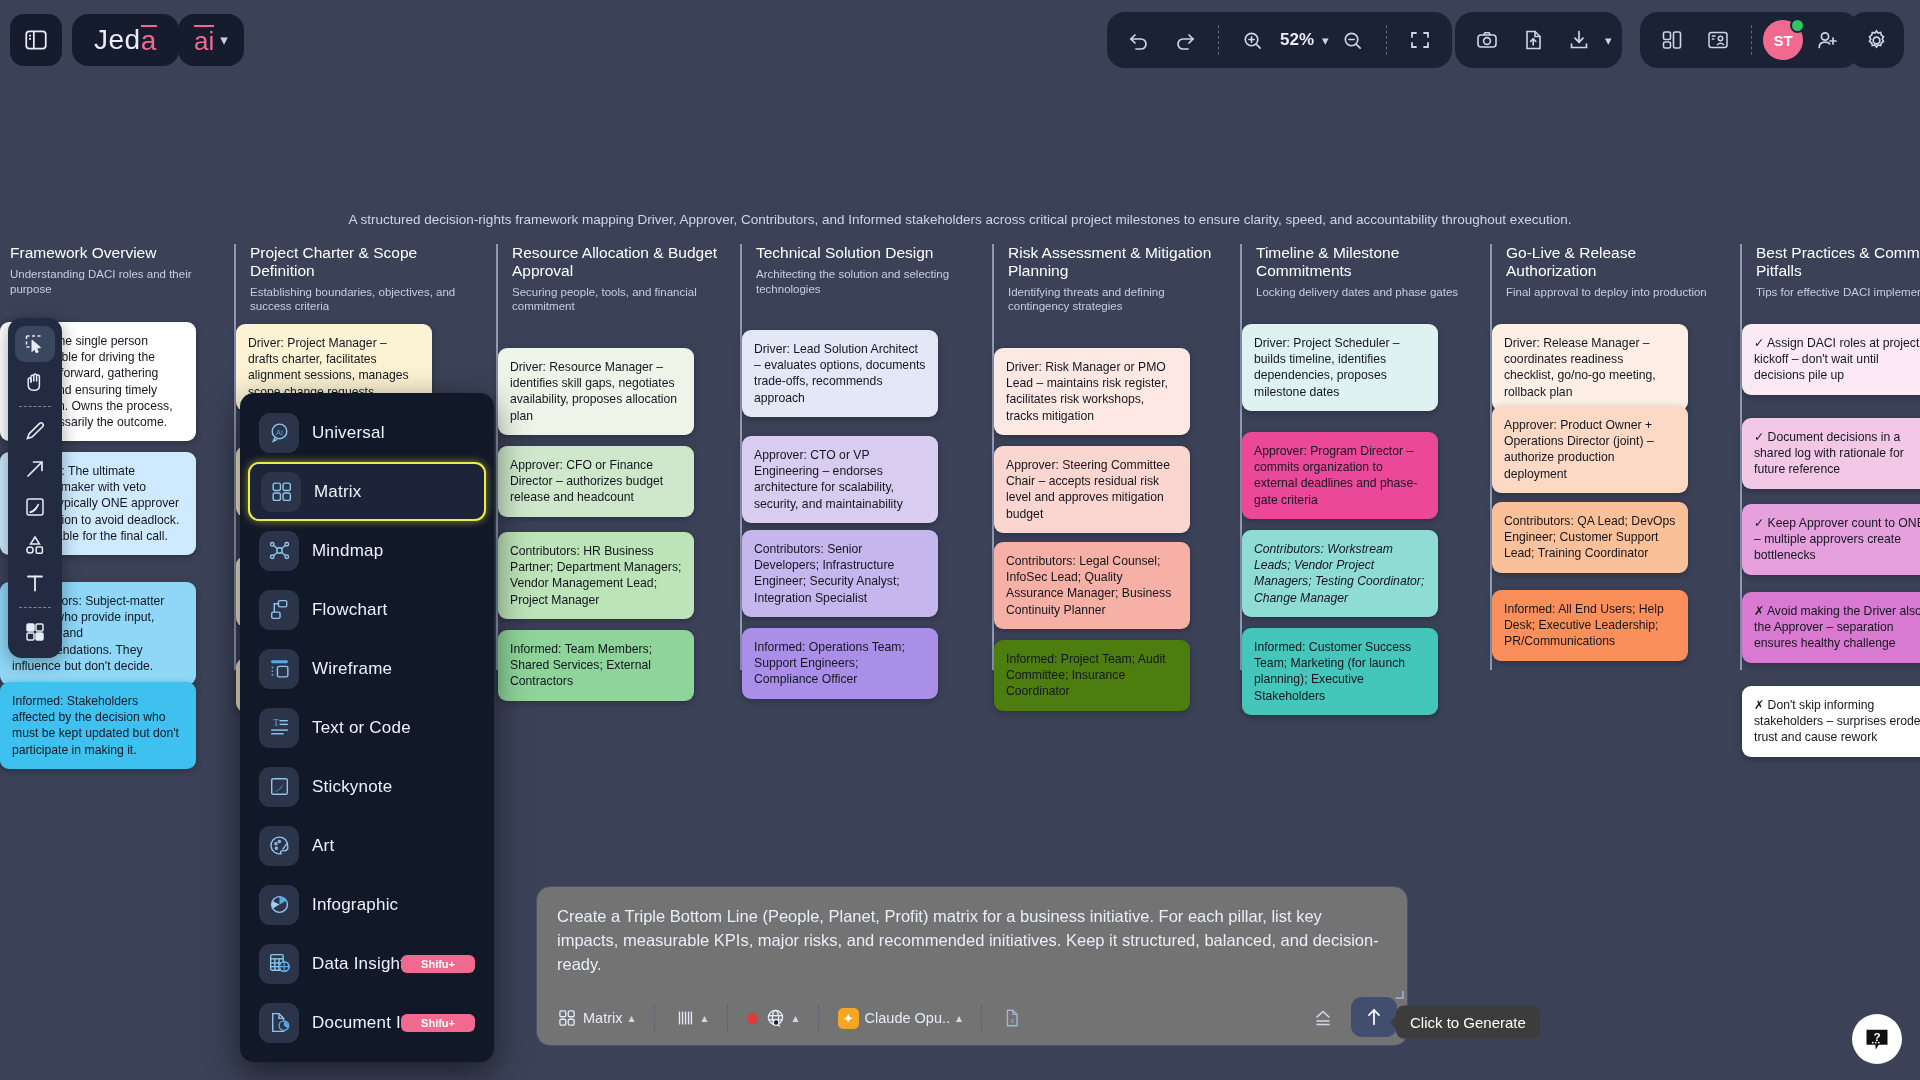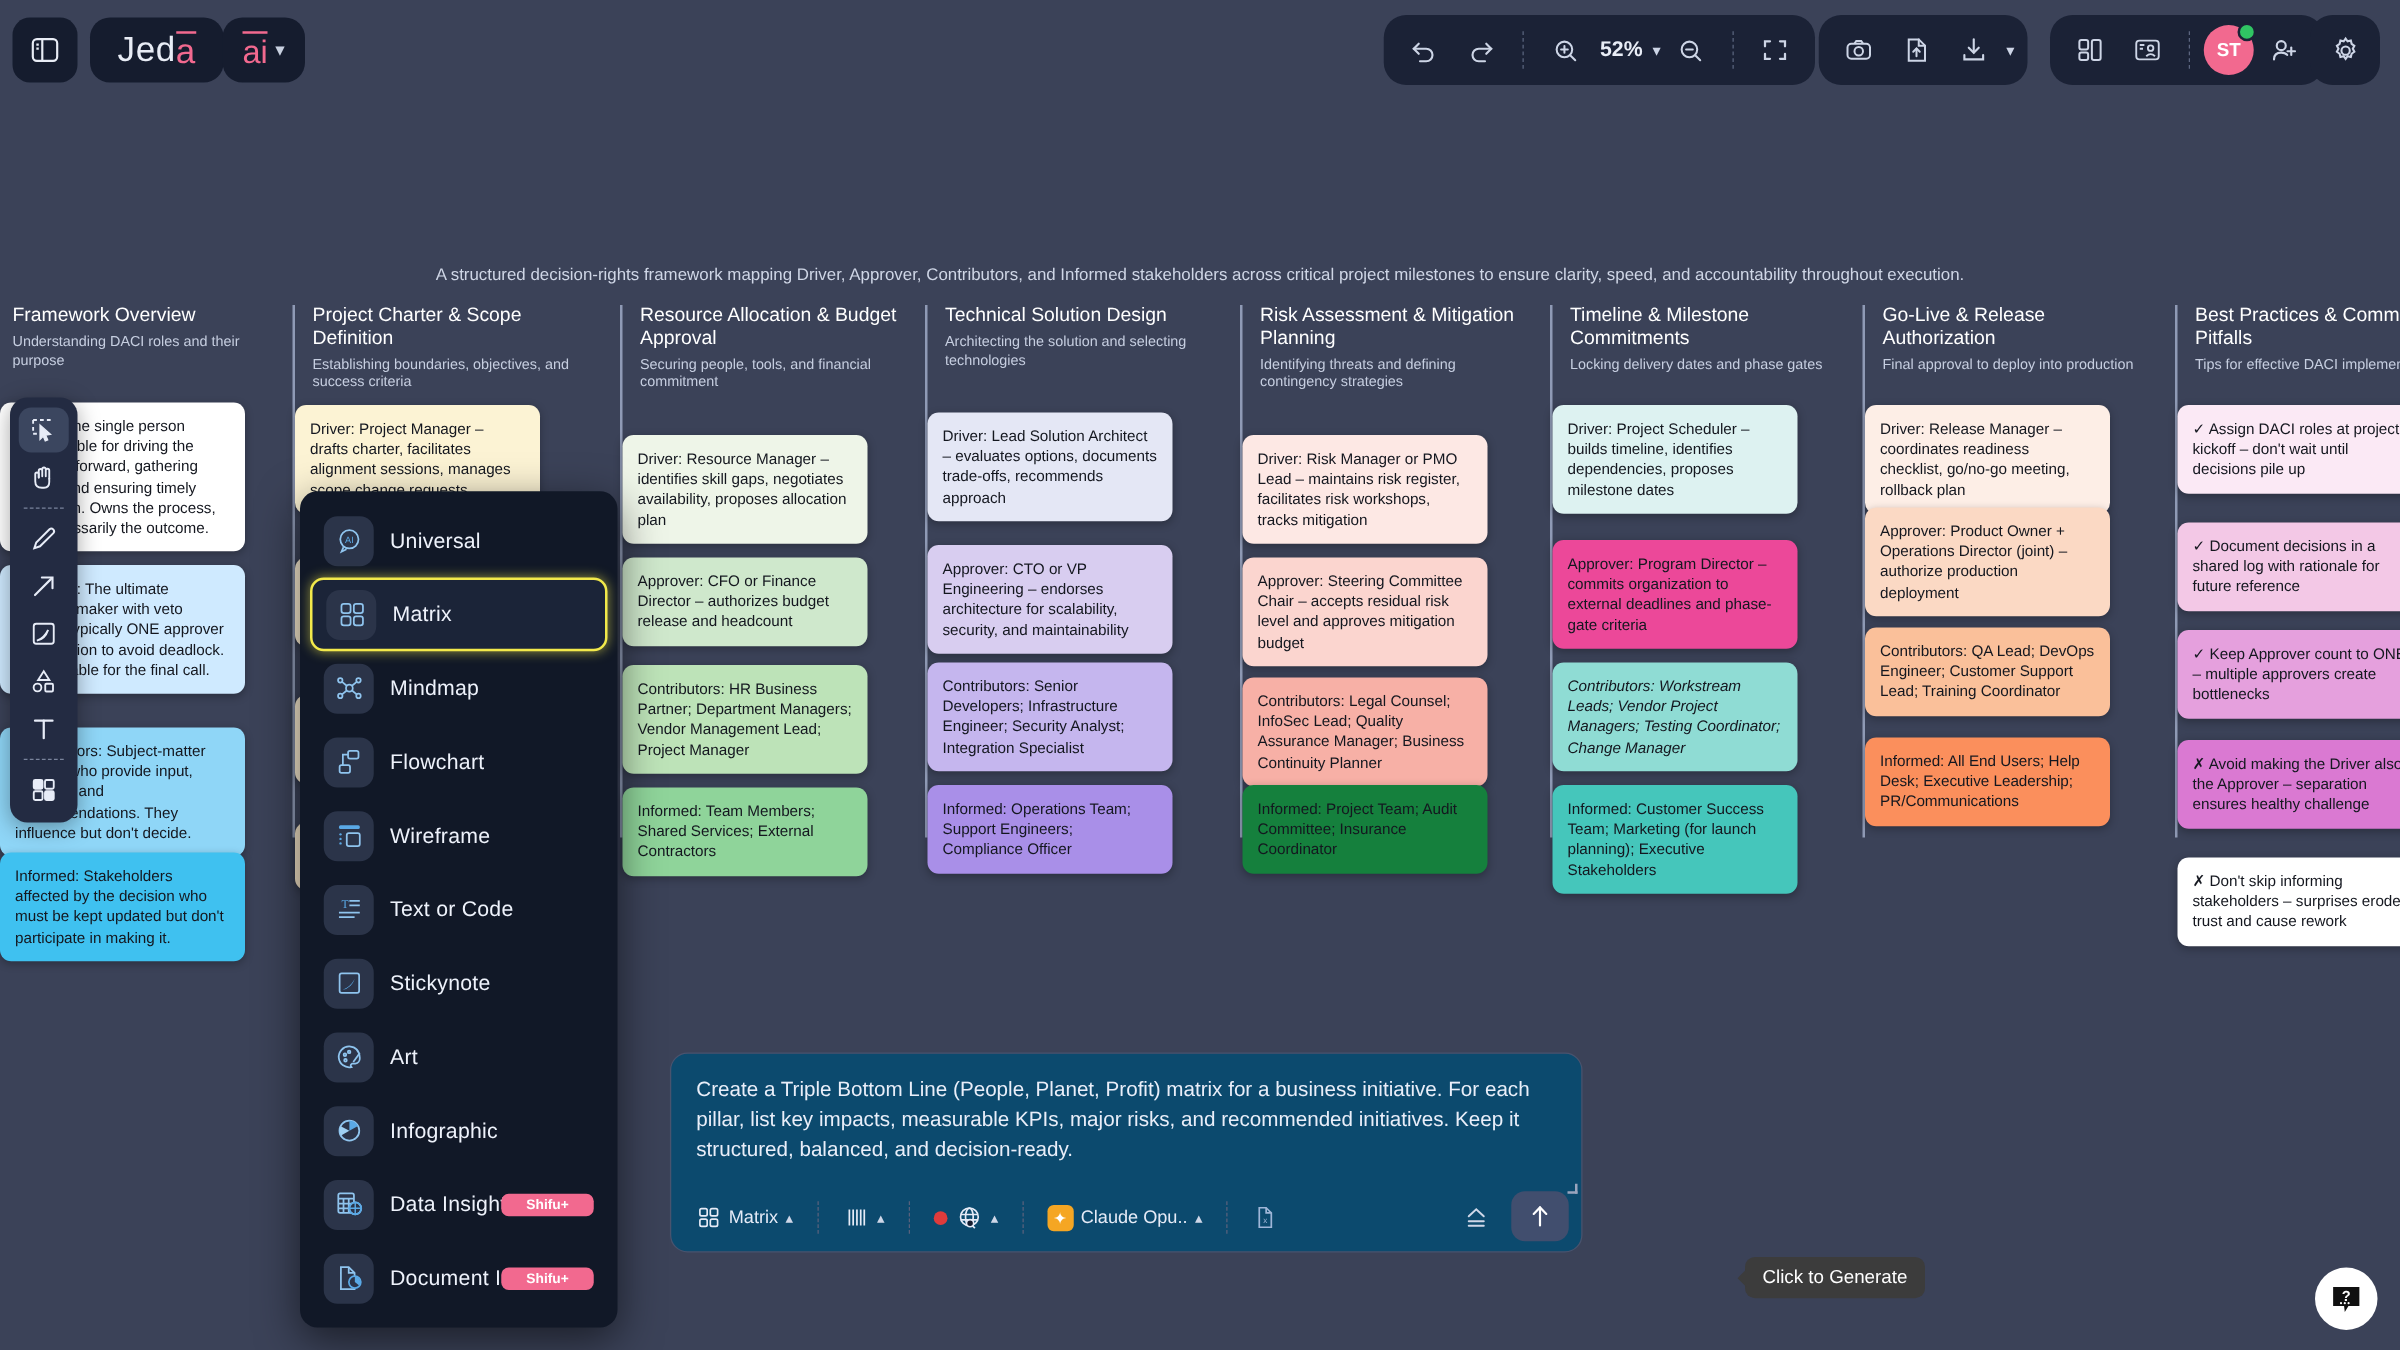--- a/index.html
+++ b/index.html
@@ -131,22 +131,22 @@
     display:flex; align-items:center; justify-content:center; flex:0 0 40px;
   }
   .type-label { font-size:17px; color:#eef2fb; letter-spacing:.2px; }
   .shifu-badge {
     position:absolute; right:11px; background:#f2698f; color:#fff;
     font-size:11px; font-weight:bold; padding:3px 20px; border-radius:6px;
   }
 
   
   .prompt-box {
-    position:absolute; left:536px; top:842px; width:730px; height:160px;
-    background:#0c4a6e; border:1px solid #49536e; border-radius:14px;
+    position:absolute; left:536px; top:886px; width:872px; height:160px;
+    background:#737373; border:1px solid #49536e; border-radius:14px;
     z-index:40;
   }
   .prompt-text {
     padding:18px 20px 0 20px; font-size:16.5px; line-height:1.45;
     color:#e9eef9;
   }
   .resize-grip {
     position:absolute; right:3px; top:104px; width:8px; height:8px;
     border-right:2px solid #9aa4bd; border-bottom:2px solid #9aa4bd;
   }
@@ -232,21 +232,21 @@
           <div class="card" style="top: 322px; background: rgb(169, 143, 232);">Informed: Operations Team; Support Engineers; Compliance Officer</div>
         </div>
       </div>
       <div class="col" style="left: 992px; height: 426px;">
         <div class="col-title">Risk Assessment &amp; Mitigation Planning</div>
         <div class="col-sub">Identifying threats and defining contingency strategies</div>
         <div class="cards" style="top: 62px;">
           <div class="card" style="top: 42px; background: rgb(253, 232, 228);">Driver: Risk Manager or PMO Lead – maintains risk register, facilitates risk workshops, tracks mitigation</div>
           <div class="card" style="top: 140px; background: rgb(251, 213, 207);">Approver: Steering Committee Chair – accepts residual risk level and approves mitigation budget</div>
           <div class="card" style="top: 236px; background: rgb(247, 176, 166);">Contributors: Legal Counsel; InfoSec Lead; Quality Assurance Manager; Business Continuity Planner</div>
-          <div class="card" style="top: 322px; background: #15803d;">Informed: Project Team; Audit Committee; Insurance Coordinator</div>
+          <div class="card" style="top: 334px; background: #4d7c0f;">Informed: Project Team; Audit Committee; Insurance Coordinator</div>
         </div>
       </div>
       <div class="col" style="left: 1240px; height: 426px;">
         <div class="col-title">Timeline &amp; Milestone Commitments</div>
         <div class="col-sub">Locking delivery dates and phase gates</div>
         <div class="cards" style="top: 62px;">
           <div class="card" style="top: 18px; background: rgb(221, 242, 241);">Driver: Project Scheduler – builds timeline, identifies dependencies, proposes milestone dates</div>
           <div class="card" style="top: 126px; background: #ec4899;">Approver: Program Director – commits organization to external deadlines and phase-gate criteria</div>
           <div class="card" style="top: 224px; background: rgb(143, 220, 212); font-style: italic;">Contributors: Workstream Leads; Vendor Project Managers; Testing Coordinator; Change Manager</div>
           <div class="card" style="top: 322px; background: rgb(69, 198, 187);">Informed: Customer Success Team; Marketing (for launch planning); Executive Stakeholders</div>

